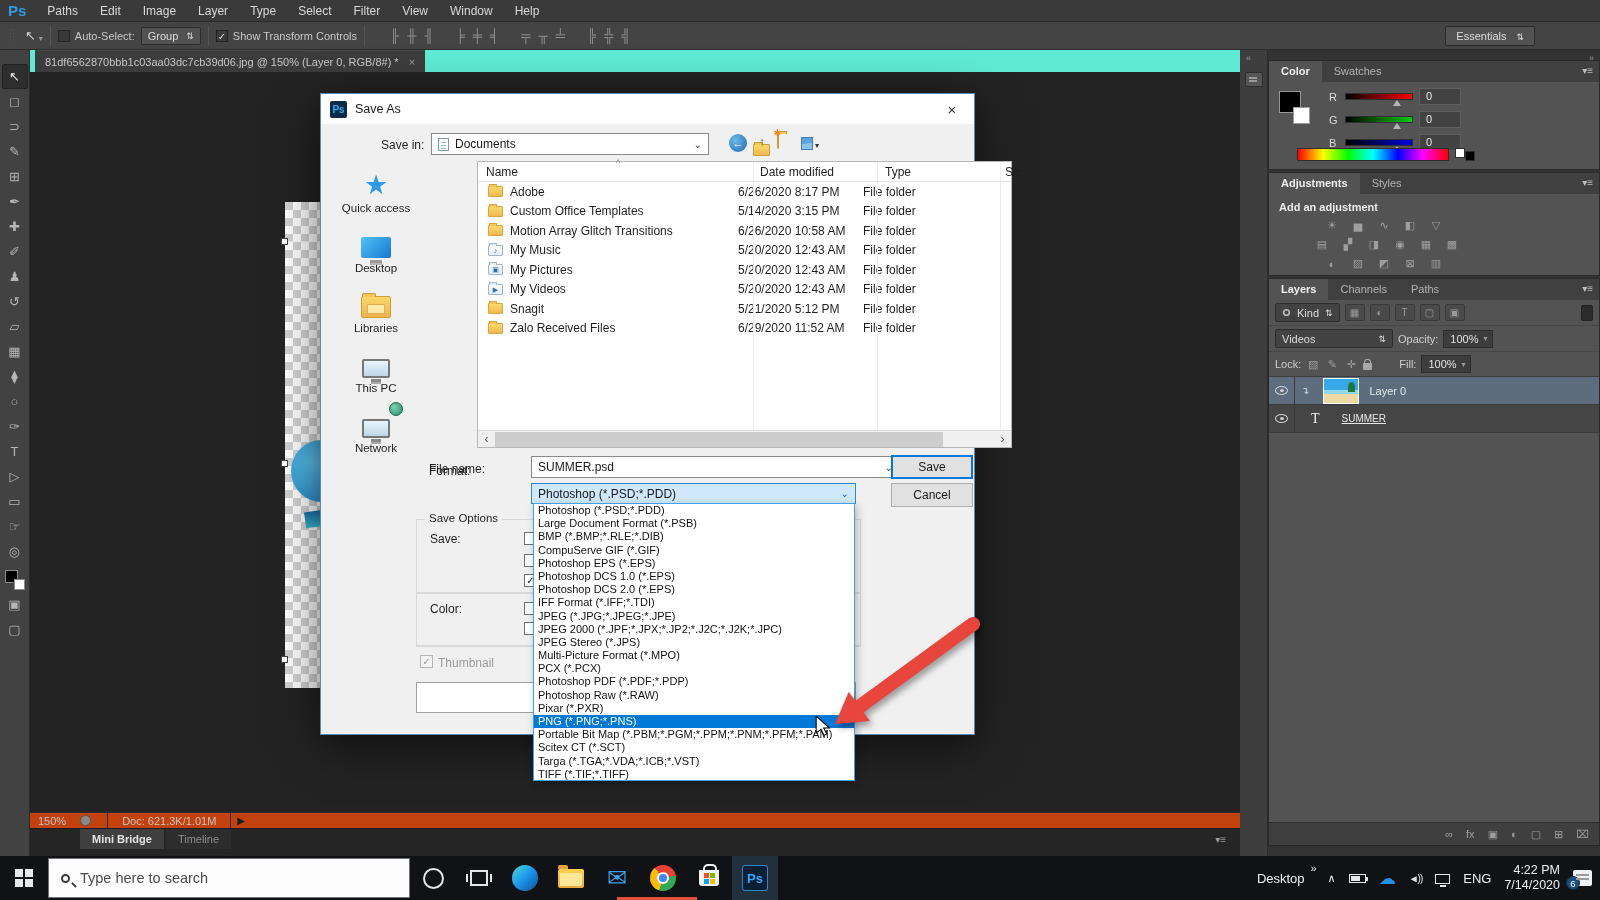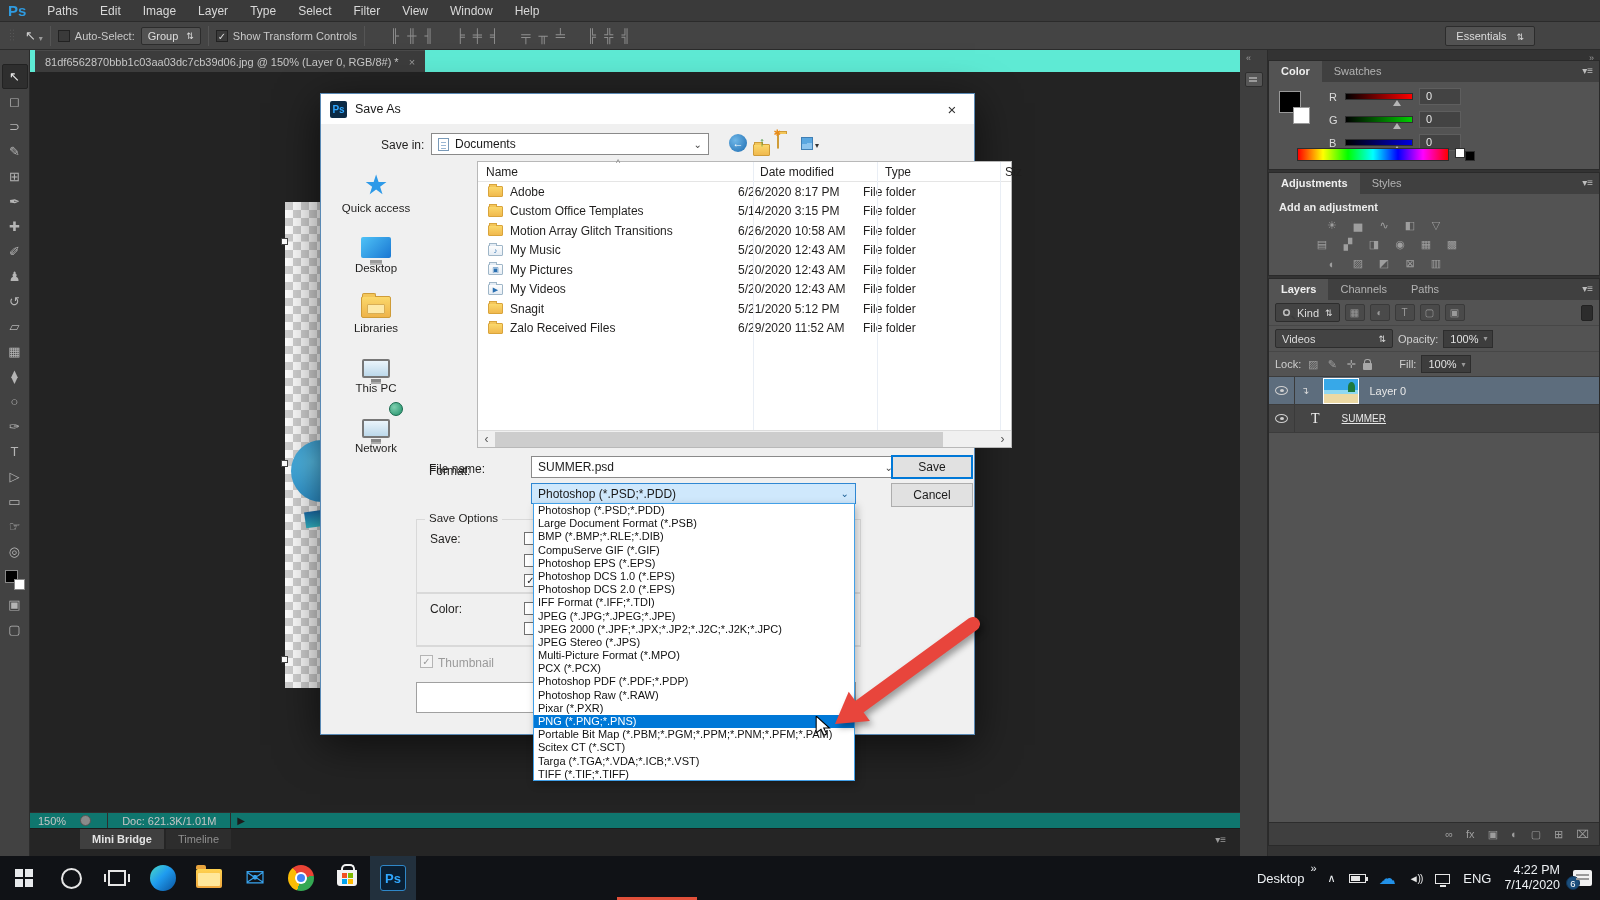--- a/index.html
+++ b/index.html
@@ -41,21 +41,21 @@
   .canvas{left:30px;top:72px;width:1210px;height:740px;background:#232323;overflow:hidden;}
   .checker{position:absolute;left:255px;top:130px;width:40px;height:486px;overflow:hidden;
     background:repeating-conic-gradient(#ffffff 0 25%,#d2d2d2 0 50%) 0 0/16px 16px;}
   .bboxline{position:absolute;left:255px;top:169px;width:40px;height:1px;background:rgba(250,250,250,.55);}
   .handle{position:absolute;width:7px;height:7px;background:#fff;border:1px solid #444;}
   .bluecircle{position:absolute;right:-28px;top:238px;width:62px;height:62px;border-radius:50%;
     background:radial-gradient(circle at 35% 35%,#58c0ea,#1d82c4);}
   .bluebar{position:absolute;right:-14px;top:308px;width:34px;height:16px;background:linear-gradient(#1a6fae,#35c0cf);
     transform:rotate(-8deg);}
 
-  .statusbar{left:30px;top:812px;width:1210px;height:16px;background:#0f766e;color:#c5c5c5;font-size:11px;
+  .statusbar{left:30px;top:812px;width:1210px;height:16px;background:#c2410c;color:#c5c5c5;font-size:11px;
     display:flex;align-items:center;border-top:1px solid #2e2e2e;}
   .zoomtxt{margin-left:8px;}
   .statico{width:11px;height:11px;border-radius:50%;background:#8a8a8a;margin-left:14px;border:1px solid #555;}
   .docbox{margin-left:16px;padding:0 14px;border-left:1px solid #2e2e2e;border-right:1px solid #2e2e2e;height:100%;
     display:flex;align-items:center;}
   .statarrow{color:#1c1c1c;margin-left:6px;font-size:10px;}
   .bottomtabs{left:30px;top:828px;width:1210px;height:28px;background:#252525;display:flex;align-items:flex-start;
     border-top:1px solid #1b1b1b;}
   .btab{height:20px;line-height:20px;padding:0 12px;font-size:11px;}
   .btab.active{background:#3f3f3f;color:#e3e3e3;font-weight:bold;margin-left:50px;}
@@ -750,20 +750,24 @@
 
   <div class="abs taskbar">
     <div class="startbtn">
       <span class="winlogo">
           <span></span>
           <span></span>
           <span></span>
           <span></span>
         </span>
     </div>
+    <div class="searchbox">
+      <span class="mag"></span>
+      <span>Type here to search</span>
+    </div>
     <div class="tbtn">
         <span class="cortana"></span>
       </div>
     <div class="tbtn">
         <span class="tview"></span>
       </div>
     <div class="tbtn">
         <span class="edge"></span>
       </div>
     <div class="tbtn">

